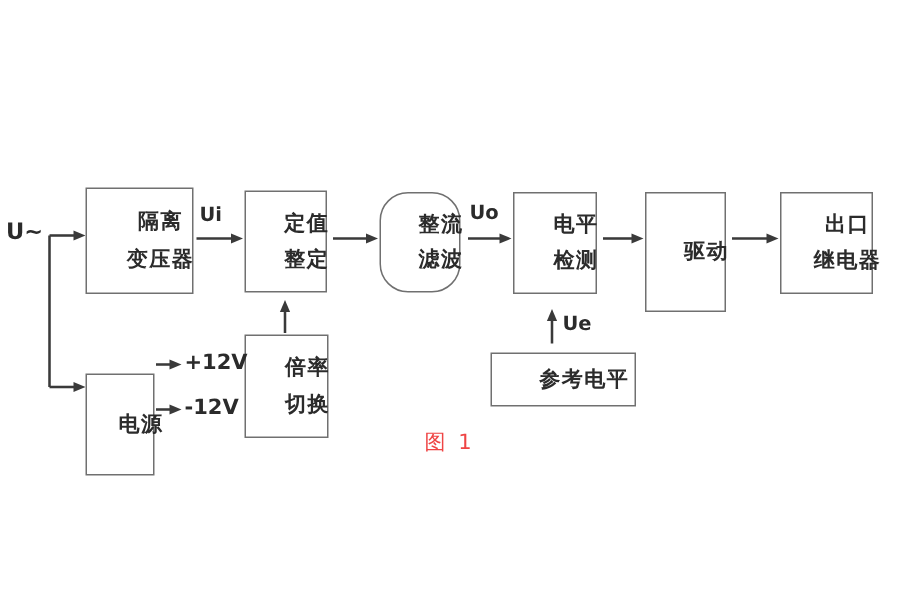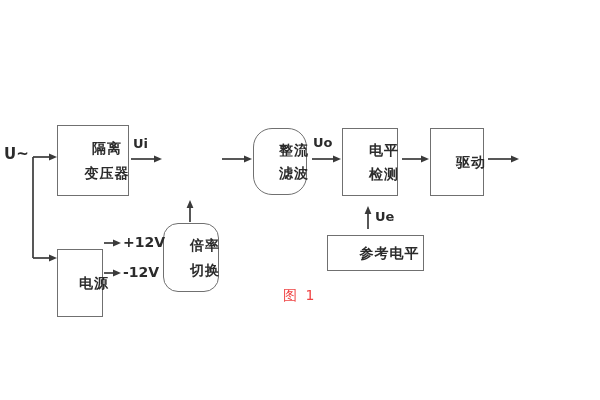--- a/index.html
+++ b/index.html
@@ -25,24 +25,24 @@
   .lbl.input { font-size:15px; }
   .caption {
     position:absolute; left:283px; top:288px; color:#ef4444;
     font-size:14px; letter-spacing:2px; white-space:nowrap; line-height:1;
   }
   
   #b-isolation   { left:57px;  top:125px; width:72px; height:71px; }
   #b-setpoint    { left:163px; top:127px; width:55px; height:68px; }
   #b-rectifier   { left:253px; top:128px; width:54px; height:67px;border-radius:19px; }
   #b-level       { left:342px; top:128px; width:56px; height:68px; }
-  #b-driver      { left:430px; top:128px; width:54px; height:68px; }
+  #b-driver      { left:430px; top:128px; width:54px; height:80px; }
   #b-relay       { left:520px; top:128px; width:62px; height:68px; }
   #b-power       { left:57px;  top:224px; width:46px; height:68px;margin-top:25px; }
-  #b-ratio       { left:163px; top:223px; width:56px; height:69px;border-radius:15px; }
+  #b-ratio       { left:163px; top:223px; width:56px; height:69px; }
   #b-reference   { left:327px; top:235px; width:97px; height:36px; }
   
   #l-input { left:4px;   top:147px; }
   #l-ui    { left:133px; top:137px; }
   #l-uo    { left:313px; top:136px; }
   #l-ue    { left:375px; top:210px; }
   #l-vpos  { left:123px; top:235px; }
   #l-vneg  { left:123px; top:265px; }
   .wires line    { stroke:#3a3a3a; stroke-width:1.7; }
   .wires polygon { fill:#3a3a3a; }
@@ -80,30 +80,38 @@
     <line x1="104" y1="243" x2="114" y2="243"></line>
     <polygon points="121,243 113,239.6 113,246.4"></polygon>
     <line x1="104" y1="273" x2="114" y2="273"></line>
     <polygon points="121,273 113,269.6 113,276.4"></polygon>
   </svg>
 
   <div class="block" id="b-isolation">
     <span>隔离</span>
     <span>变压器</span>
   </div>
+  <div class="block" id="b-setpoint">
+    <span>定值</span>
+    <span>整定</span>
+  </div>
   <div class="block" id="b-rectifier">
     <span>整流</span>
     <span>滤波</span>
   </div>
   <div class="block" id="b-level">
     <span>电平</span>
     <span>检测</span>
   </div>
   <div class="block single" id="b-driver">
     <span>驱动</span>
+  </div>
+  <div class="block" id="b-relay">
+    <span>出口</span>
+    <span>继电器</span>
   </div>
   <div class="block single" id="b-power">
     <span>电源</span>
   </div>
   <div class="block" id="b-ratio">
     <span>倍率</span>
     <span>切换</span>
   </div>
   <div class="block single" id="b-reference">
     <span>参考电平</span>

